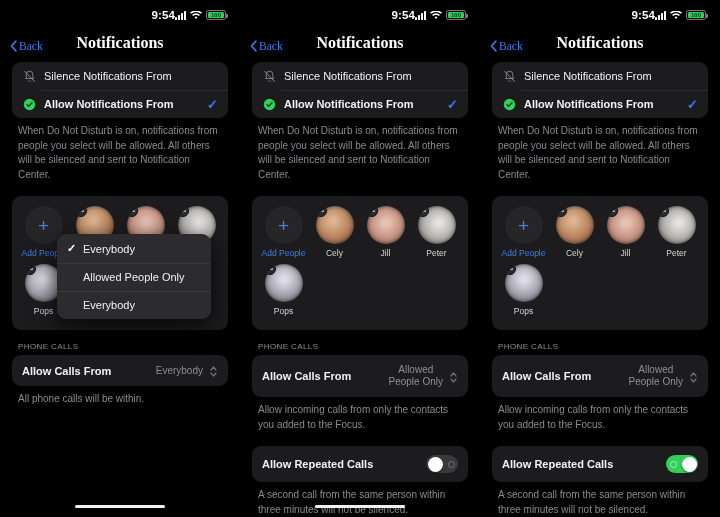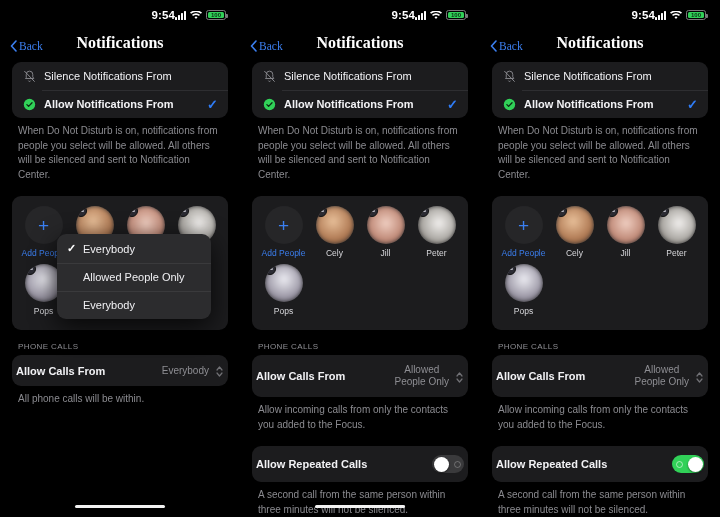--- a/index.html
+++ b/index.html
@@ -97,21 +97,21 @@
   .minus-badge {
     position:absolute; left:-1px; top:-1px; width:12px; height:12px; border-radius:50%;
     background:#2b2b33; border:1px solid #111; display:flex; align-items:center; justify-content:center;
     z-index:3;
   }
   .minus-badge i { display:block; width:6px; height:1.5px; background:#b9b9c2; border-radius:1px; }
   .person-name { font-size:8.5px; color:#d8d8dc; }
   .person-name.add { color:#3b7ff0; }
 
   
-  .value-row { display:flex; align-items:center; padding:9px 4px; gap:6px; }
+  .value-row { display:flex; align-items:center; padding:9px 10px; gap:6px; }
   .value-row .row-label { font-weight:bold; font-size:11px; }
   .value { color:#8e8e93; font-size:10px; text-align:right; line-height:1.2; }
   .value.two { white-space:pre-line;text-align:center; }
   .updown { width:9px; height:13px; flex:none; opacity:.75; }
 
   
   .toggle {
     width:32px; height:18px; border-radius:9px; position:relative; flex:none;
     background:#3a3a3c; transition:none;
   }

